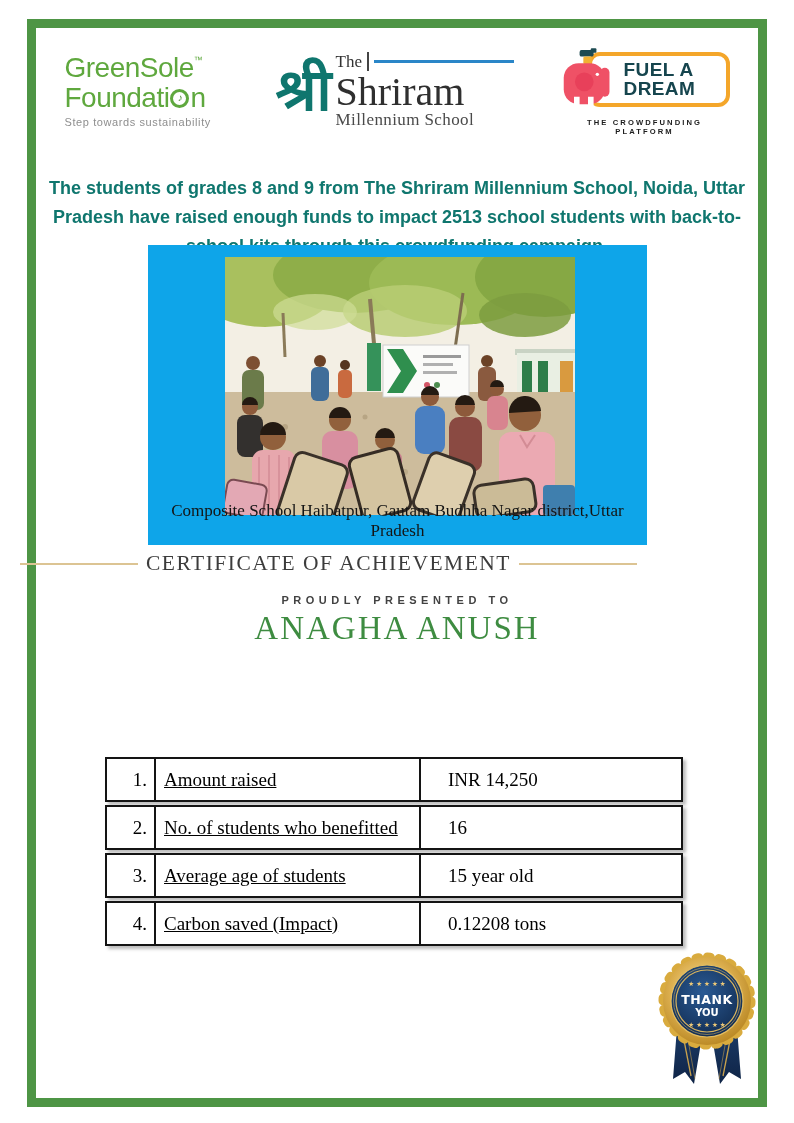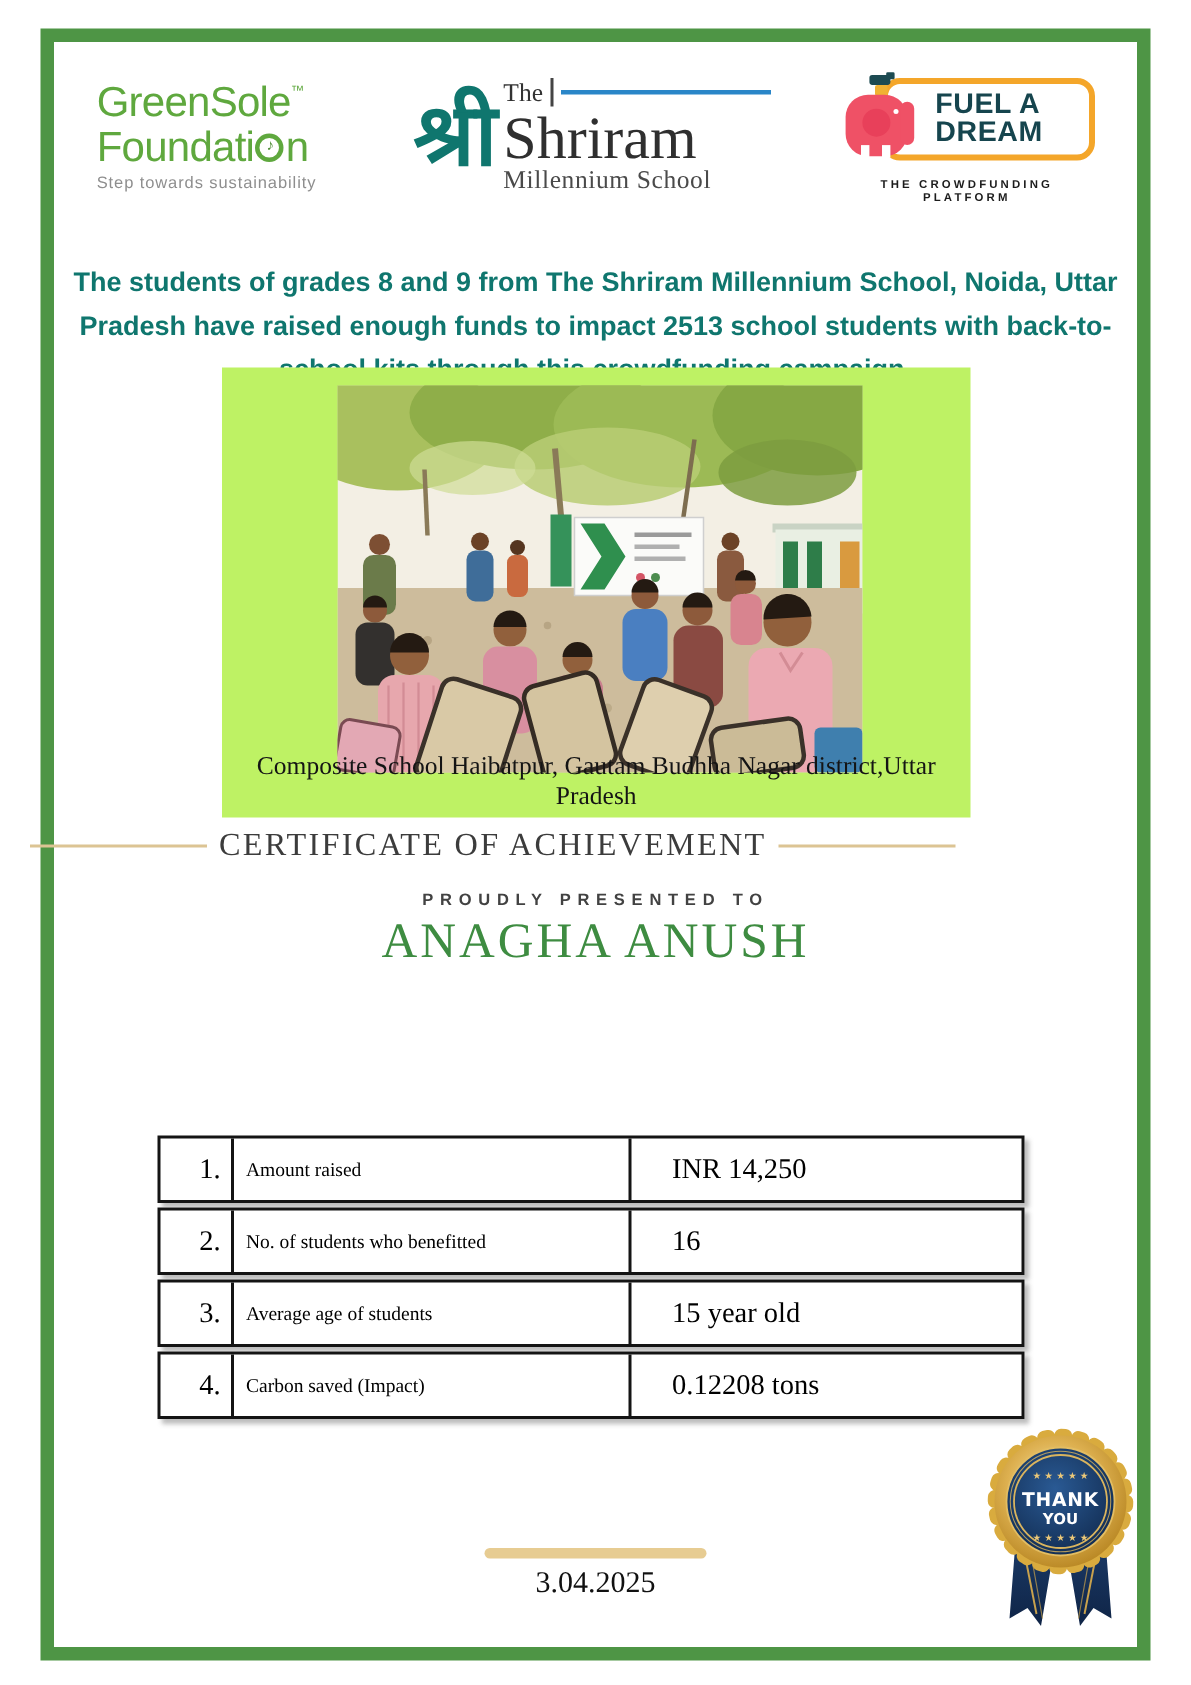--- a/index.html
+++ b/index.html
@@ -42,21 +42,21 @@
   .fd-tag{margin-top:6px;font-size:7.6px;font-weight:bold;letter-spacing:2.1px;color:#1c1c1c;
           text-align:center;}
 
   
   .intro{position:absolute;top:174px;left:38px;right:38px;margin:0;text-align:center;
          font-family:"Liberation Sans",sans-serif;font-weight:bold;font-size:18px;
          line-height:1.6;color:#0f766e;}
 
   
   .photo-panel{position:absolute;left:148px;top:245px;width:499px;height:300px;
-               background:#bef264;margin:0;}
+               background:#0ea5e9;margin:0;}
   .photo{position:absolute;left:77px;top:12px;width:350px;height:258px;}
   .caption{position:absolute;left:0;right:0;bottom:4px;text-align:center;
            font-size:17px;color:#141414;}
 
   
   .title-row{position:absolute;top:551px;left:0;right:0;display:flex;align-items:center;
              justify-content:flex-start;gap:8px;margin-left:20px;}
   .rule{width:118px;height:2px;background:#dcc493;}
   .cert-title{margin:0;font-weight:400;font-size:21.5px;letter-spacing:1.5px;color:#3c3c3c;
               white-space:nowrap;}
@@ -68,21 +68,21 @@
   .message{position:absolute;top:660px;left:28px;right:28px;margin:0;text-align:center;
            font-size:21.5px;line-height:1.55;color:#000;}
 
   
   .impact-table{position:absolute;left:105px;top:757px;width:578px;}
   .t-row{display:flex;align-items:stretch;border:2.5px solid #141414;background:#fff;
          height:41px;margin-bottom:3px;box-shadow:3px 3px 3px rgba(90,90,90,.4);}
   .t-num{width:40px;border-right:2.5px solid #141414;display:flex;align-items:center;
          justify-content:flex-end;padding-right:7px;font-size:19px;}
   .t-label{width:255px;border-right:2.5px solid #141414;display:flex;align-items:center;
-           padding-left:8px;font-size:13px;}
+           padding-left:8px;font-size:19px;text-decoration:underline;}
   .t-value{flex:1;display:flex;align-items:center;padding-left:27px;font-size:19px;}
 
   
   .date-block{position:absolute;top:1032px;left:0;right:0;text-align:center;}
   .date-rule{width:148px;height:7px;border-radius:4px;background:#e7cc92;margin:0 auto;}
   .date{margin-top:5px;font-size:20px;color:#111;}
   .badge{position:absolute;left:644px;top:951px;width:126px;height:148px;z-index:3;}
 </style>
 </head>
 <body>
@@ -268,24 +268,20 @@
         <div class="t-label">Average age of students</div>
         <div class="t-value">15 year old</div>
       </div>
       <div class="t-row">
         <div class="t-num">4.</div>
         <div class="t-label">Carbon saved (Impact)</div>
         <div class="t-value">0.12208 tons</div>
       </div>
     </div>
 
-    <div class="date-block">
-      <div class="date-rule"></div>
-      <div class="date">3.04.2025</div>
-    </div>
 
     <div class="badge">
       <svg width="126" height="148" viewBox="0 0 126 148" aria-hidden="true">
         <defs>
           <radialGradient id="goldG" cx="45%" cy="40%" r="65%">
             <stop offset="0%" stop-color="#f7e7ae"></stop>
             <stop offset="55%" stop-color="#ddb050"></stop>
             <stop offset="100%" stop-color="#b5831f"></stop>
           </radialGradient>
           <radialGradient id="navyG" cx="45%" cy="38%" r="70%">

